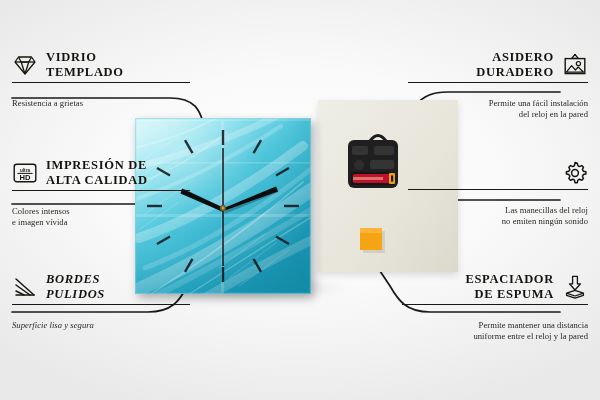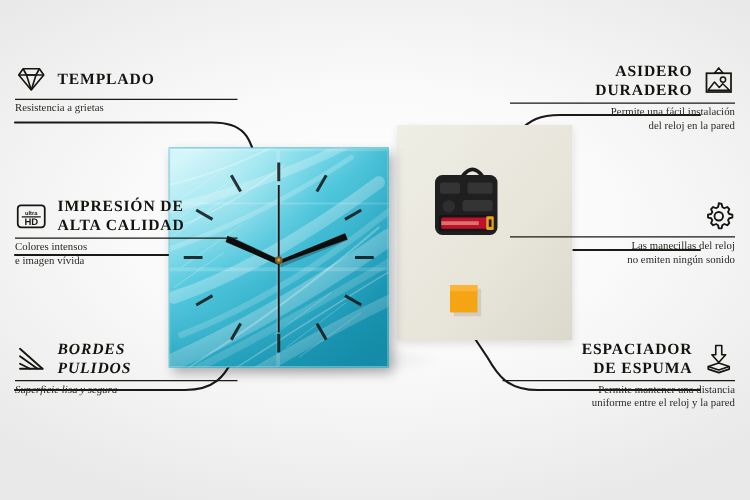--- a/index.html
+++ b/index.html
@@ -26,21 +26,21 @@
     font-family:"Liberation Serif", serif;
     font-weight:bold;letter-spacing:.055em;
     font-size:12.5px;line-height:14.5px;color:#15130f;
     text-transform:uppercase;
   }
   .feat.left .ttl{text-align:left;}
   .feat.right .ttl{text-align:right;}
   .rule{height:0;border-top:1.4px solid #1a1814;margin-top:3px;}
   .desc{
     font-family:"Liberation Serif", serif;
-    font-size:8.6px;line-height:10.6px;color:#2a2722;margin-top:1px;
+    font-size:8.6px;line-height:10.6px;color:#2a2722;margin-top:15px;
     letter-spacing:.005em;
   }
   .feat.right .desc{text-align:right;}
   .ico{width:26px;height:26px;flex:0 0 26px;display:block;}
   .ico svg{display:block;width:26px;height:26px;}
 
   
   #photo{position:absolute;left:135px;top:104px;width:190px;height:190px;}
   #backpanel{
     position:absolute;left:318px;top:100px;width:140px;height:172px;
@@ -226,20 +226,21 @@
             <g fill="none" stroke="#17150f" stroke-width="1.3" stroke-linejoin="round">
           <path d="M3,10 L13,22 L23,10 L19.5,5 L6.5,5 Z"></path>
           <path d="M3,10 H23"></path>
               <path d="M6.5,5 L9.2,10 L13,22"></path>
               <path d="M19.5,5 L16.8,10 L13,22"></path>
           <path d="M9.2,10 H16.8"></path>
         </g>
           </svg>
       </span>
       <div>
+        <div class="ttl">VIDRIO</div>
         <div class="ttl">TEMPLADO</div>
       </div>
     </div>
     <div class="rule"></div>
     <div class="desc">
       <div>Resistencia a grietas</div>
     </div>
   </div>
 
   <div class="feat left" style="left:12px;top:158px;width:178px;">

